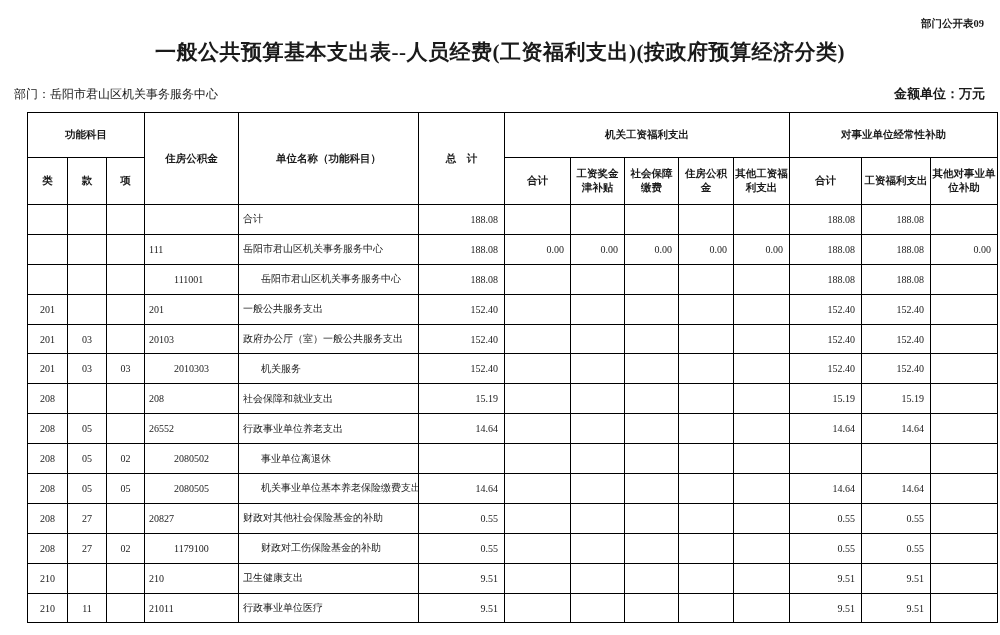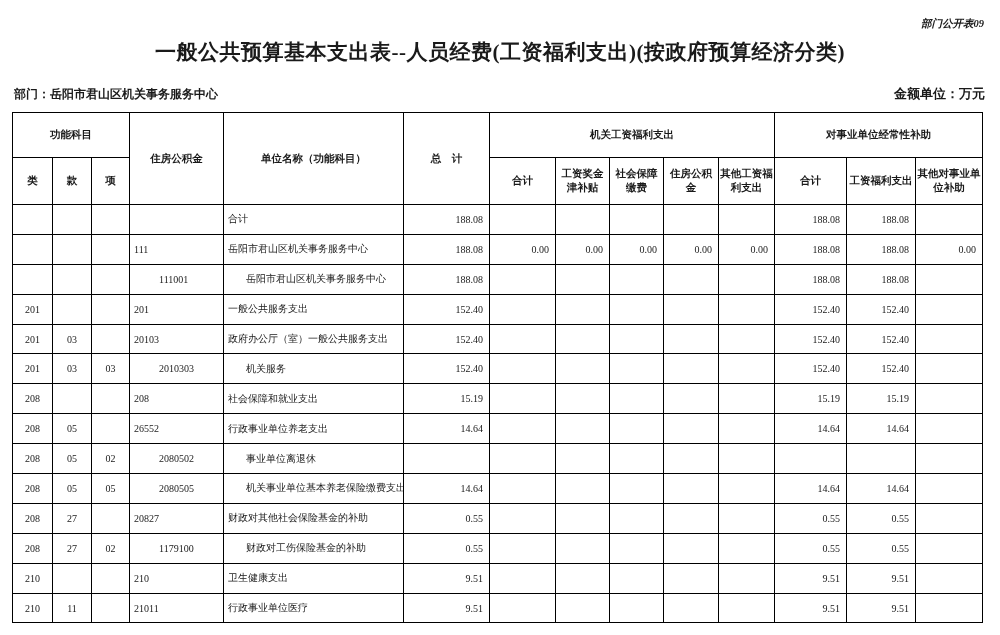--- a/index.html
+++ b/index.html
@@ -6,40 +6,40 @@
   body{
     width:1000px;height:635px;
     background:#ffffff;
     position:relative;
     font-family:"Liberation Serif","DejaVu Serif",serif;
     color:#1a1a1a;
     overflow:hidden;
   }
   .sheet-label{
     position:absolute;top:17px;right:16px;
-    font-size:10.5px;font-weight:bold;font-style:italic;
+    font-size:10.5px;font-weight:bold;
   }
   .title{
     padding-top:38px;
     text-align:center;
     font-size:21px;
     font-weight:bold;
     letter-spacing:0.5px;
   }
   .meta{
     display:flex;justify-content:space-between;align-items:flex-end;
     margin:19px 15px 9px 14px;
   }
-  .meta-left{font-size:12px;font-weight:bold;}
+  .meta-left{font-size:12px;font-weight:normal;}
   .meta-right{font-size:13px;font-weight:bold;}
   table{
     border-collapse:collapse;
     table-layout:fixed;
     width:970px;
-    margin-left:12px;
+    margin-left:27px;
     border:1.5px solid #000;
   }
   th,td{
     border:1px solid #000;
     overflow:hidden;
     white-space:nowrap;
   }
   th{
     font-size:10.5px;
     font-weight:bold;

